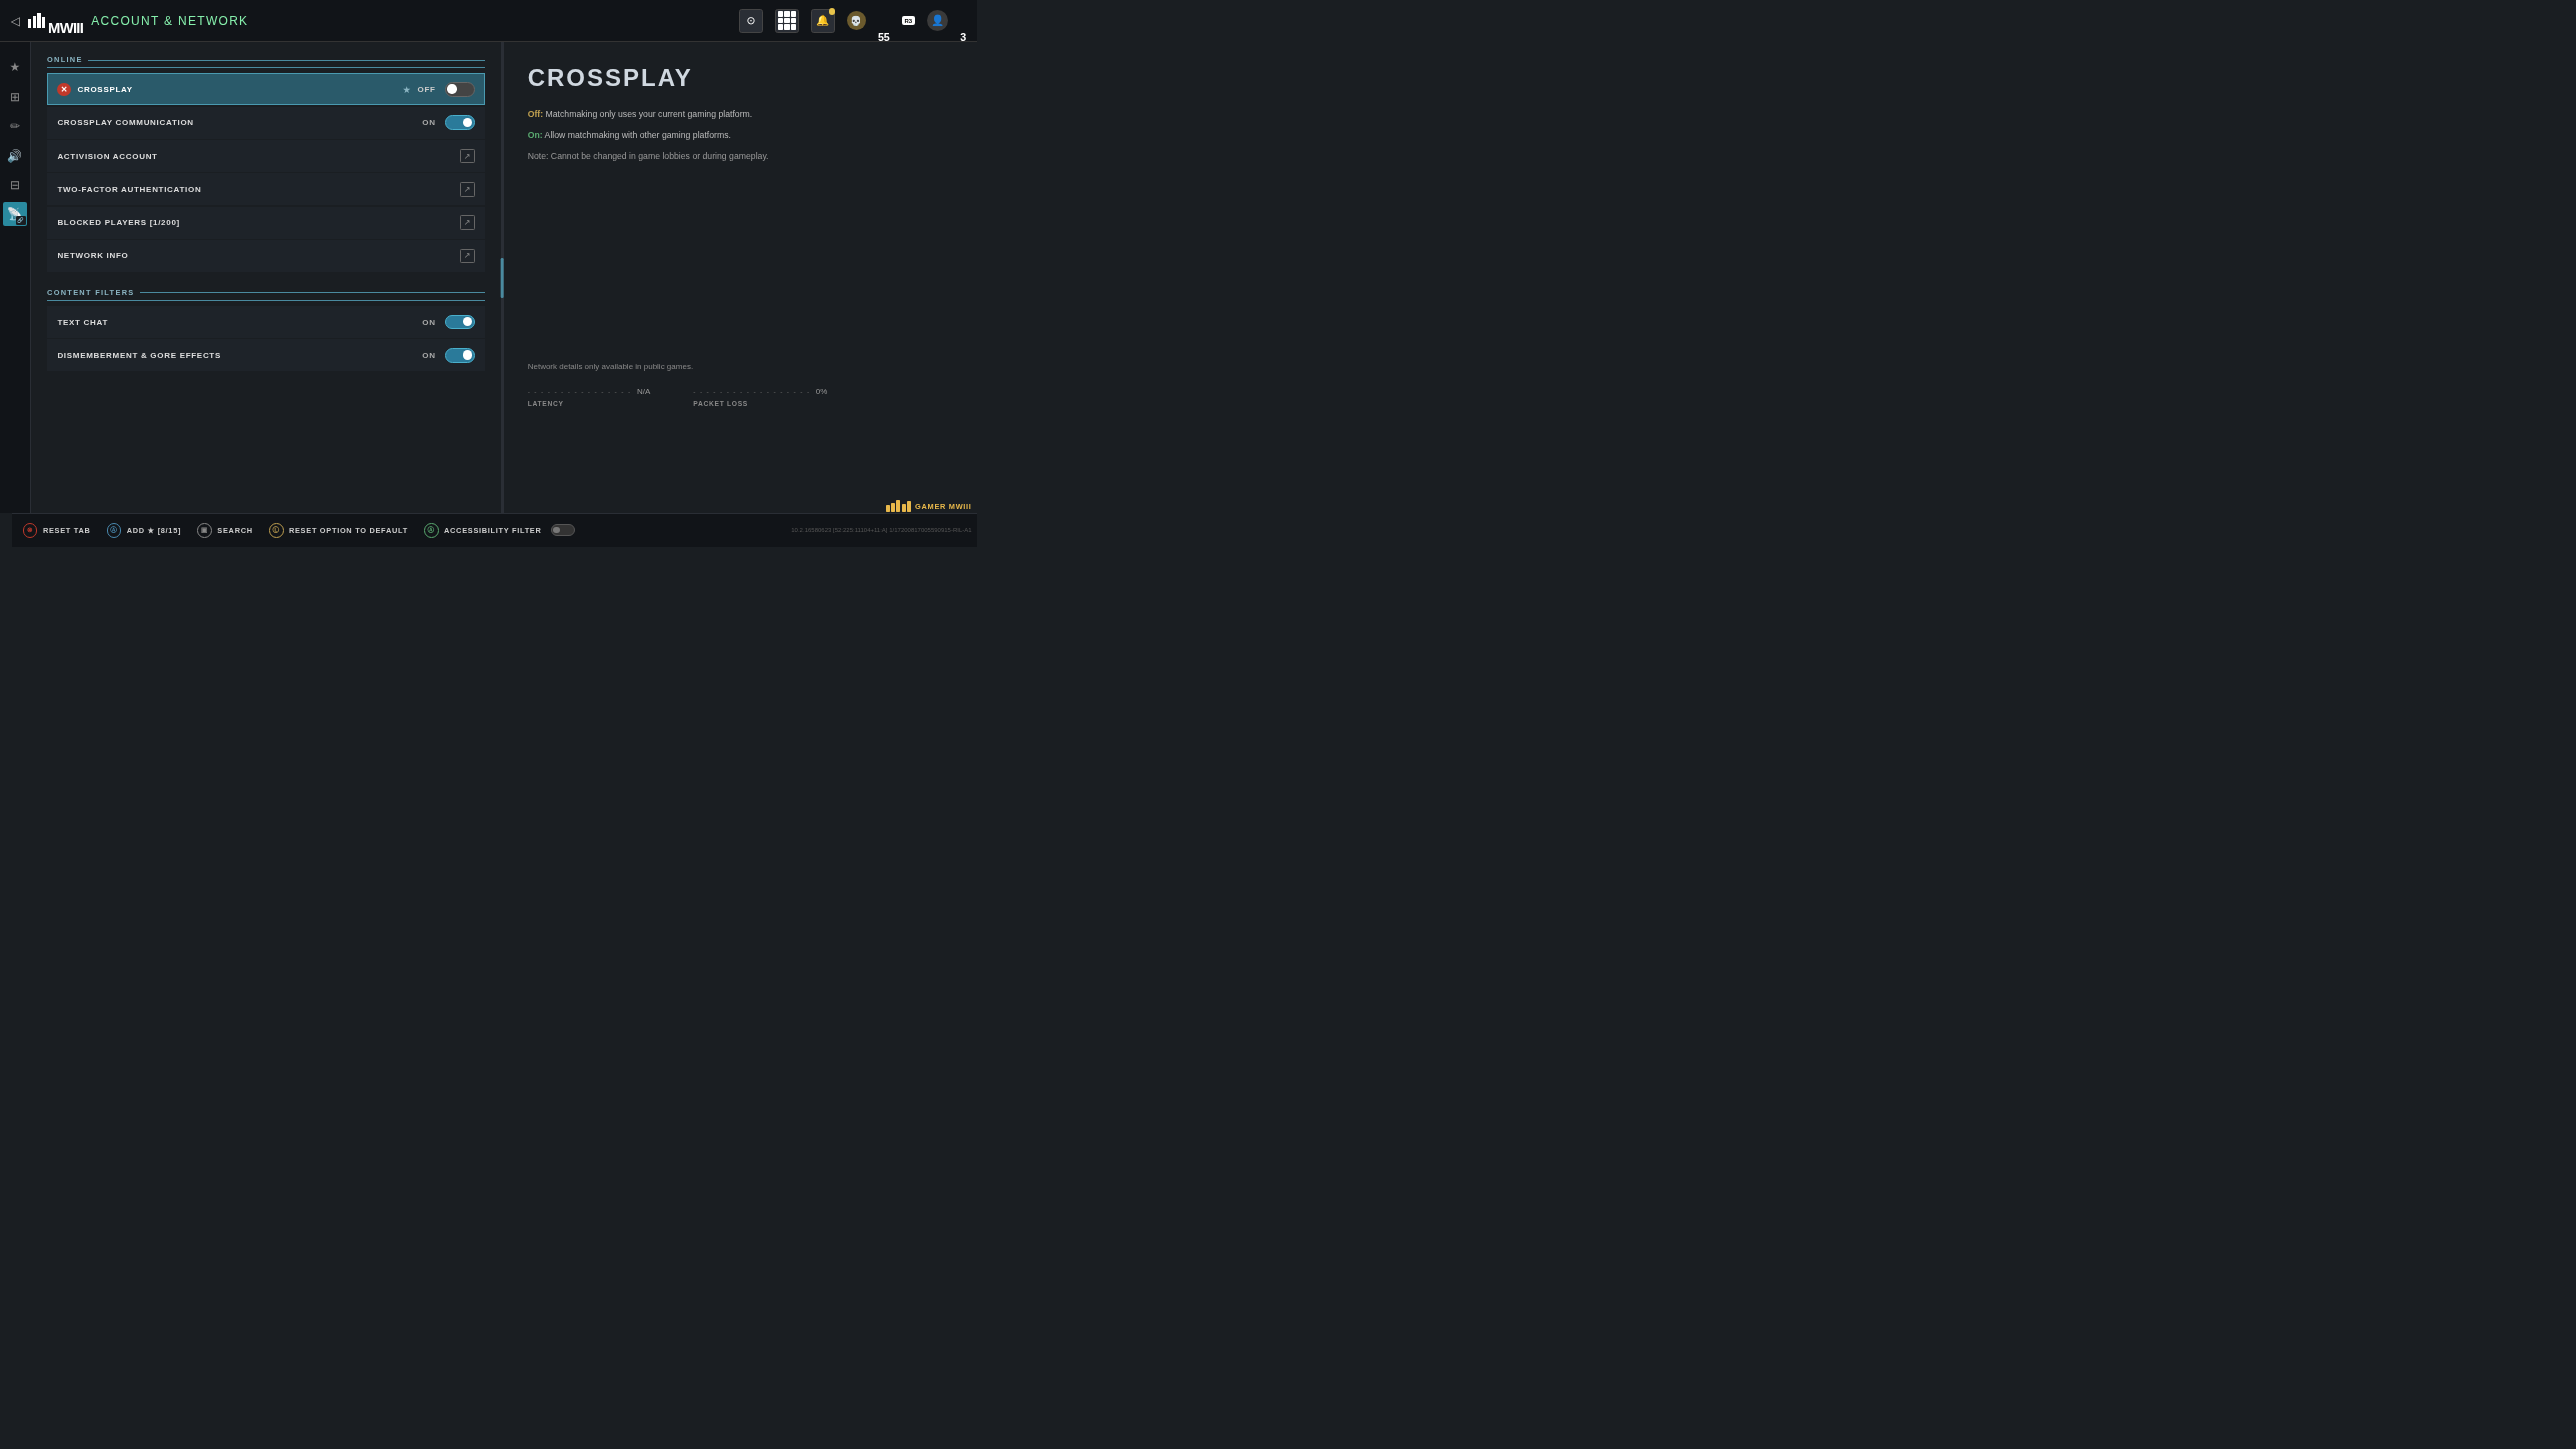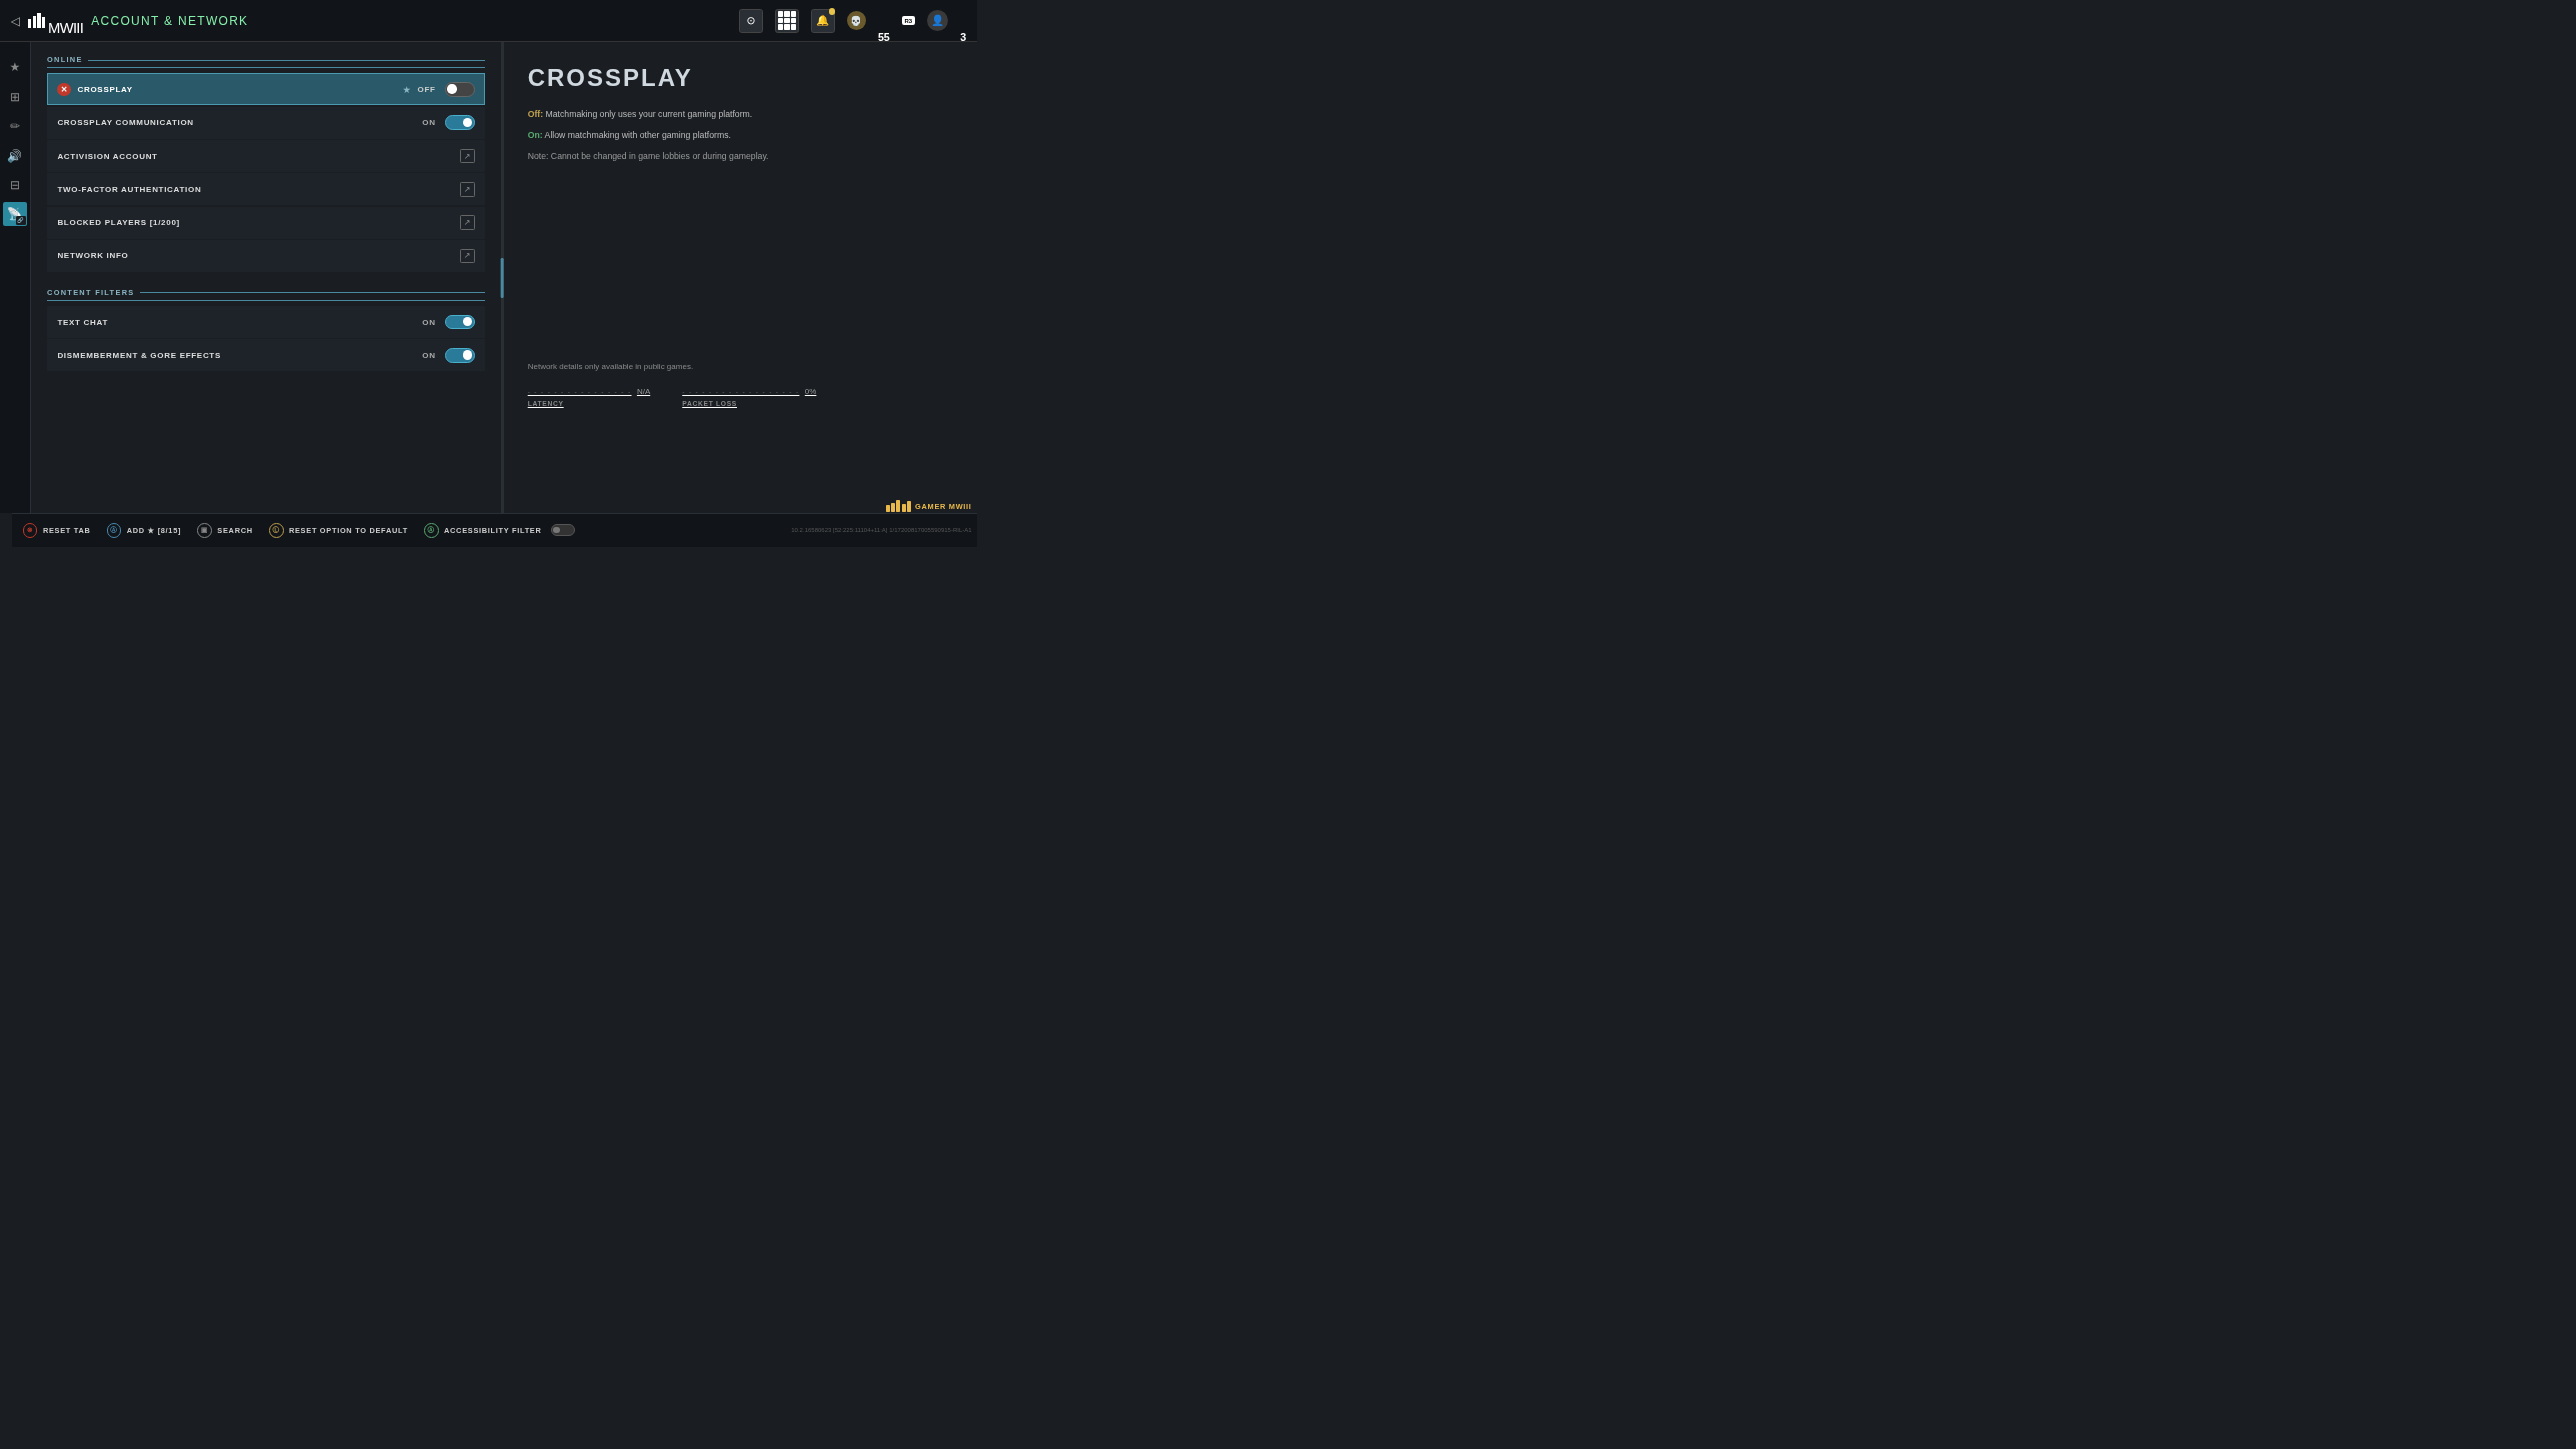--- a/index.html
+++ b/index.html
@@ -42,21 +42,21 @@
     }
 
     .logo {
       display: flex;
       align-items: center;
       gap: 2.7px;
     }
 
     .logo-text {
       font-size: 14.8px;
-      font-weight: 400;
+      font-weight: 700;
       color: #fff;
       letter-spacing: -0.7px;
       margin-top: 15px;
     }
 
     .logo-bars {
       display: flex;
       gap: 1.3px;
       align-items: flex-end;
     }
@@ -430,22 +430,21 @@
     }
 
     .network-note {
       font-size: 8px;
       color: #888;
       margin-bottom: 16px;
     }
 
     .network-stats {
       display: flex;
-      gap: 32px;
-      text-decoration: underline;
+      gap: 43px;
     }
 
     .network-stat {
       display: flex;
       flex-direction: column;
       gap: 4px;
     }
 
     .stat-line {
       display: flex;

